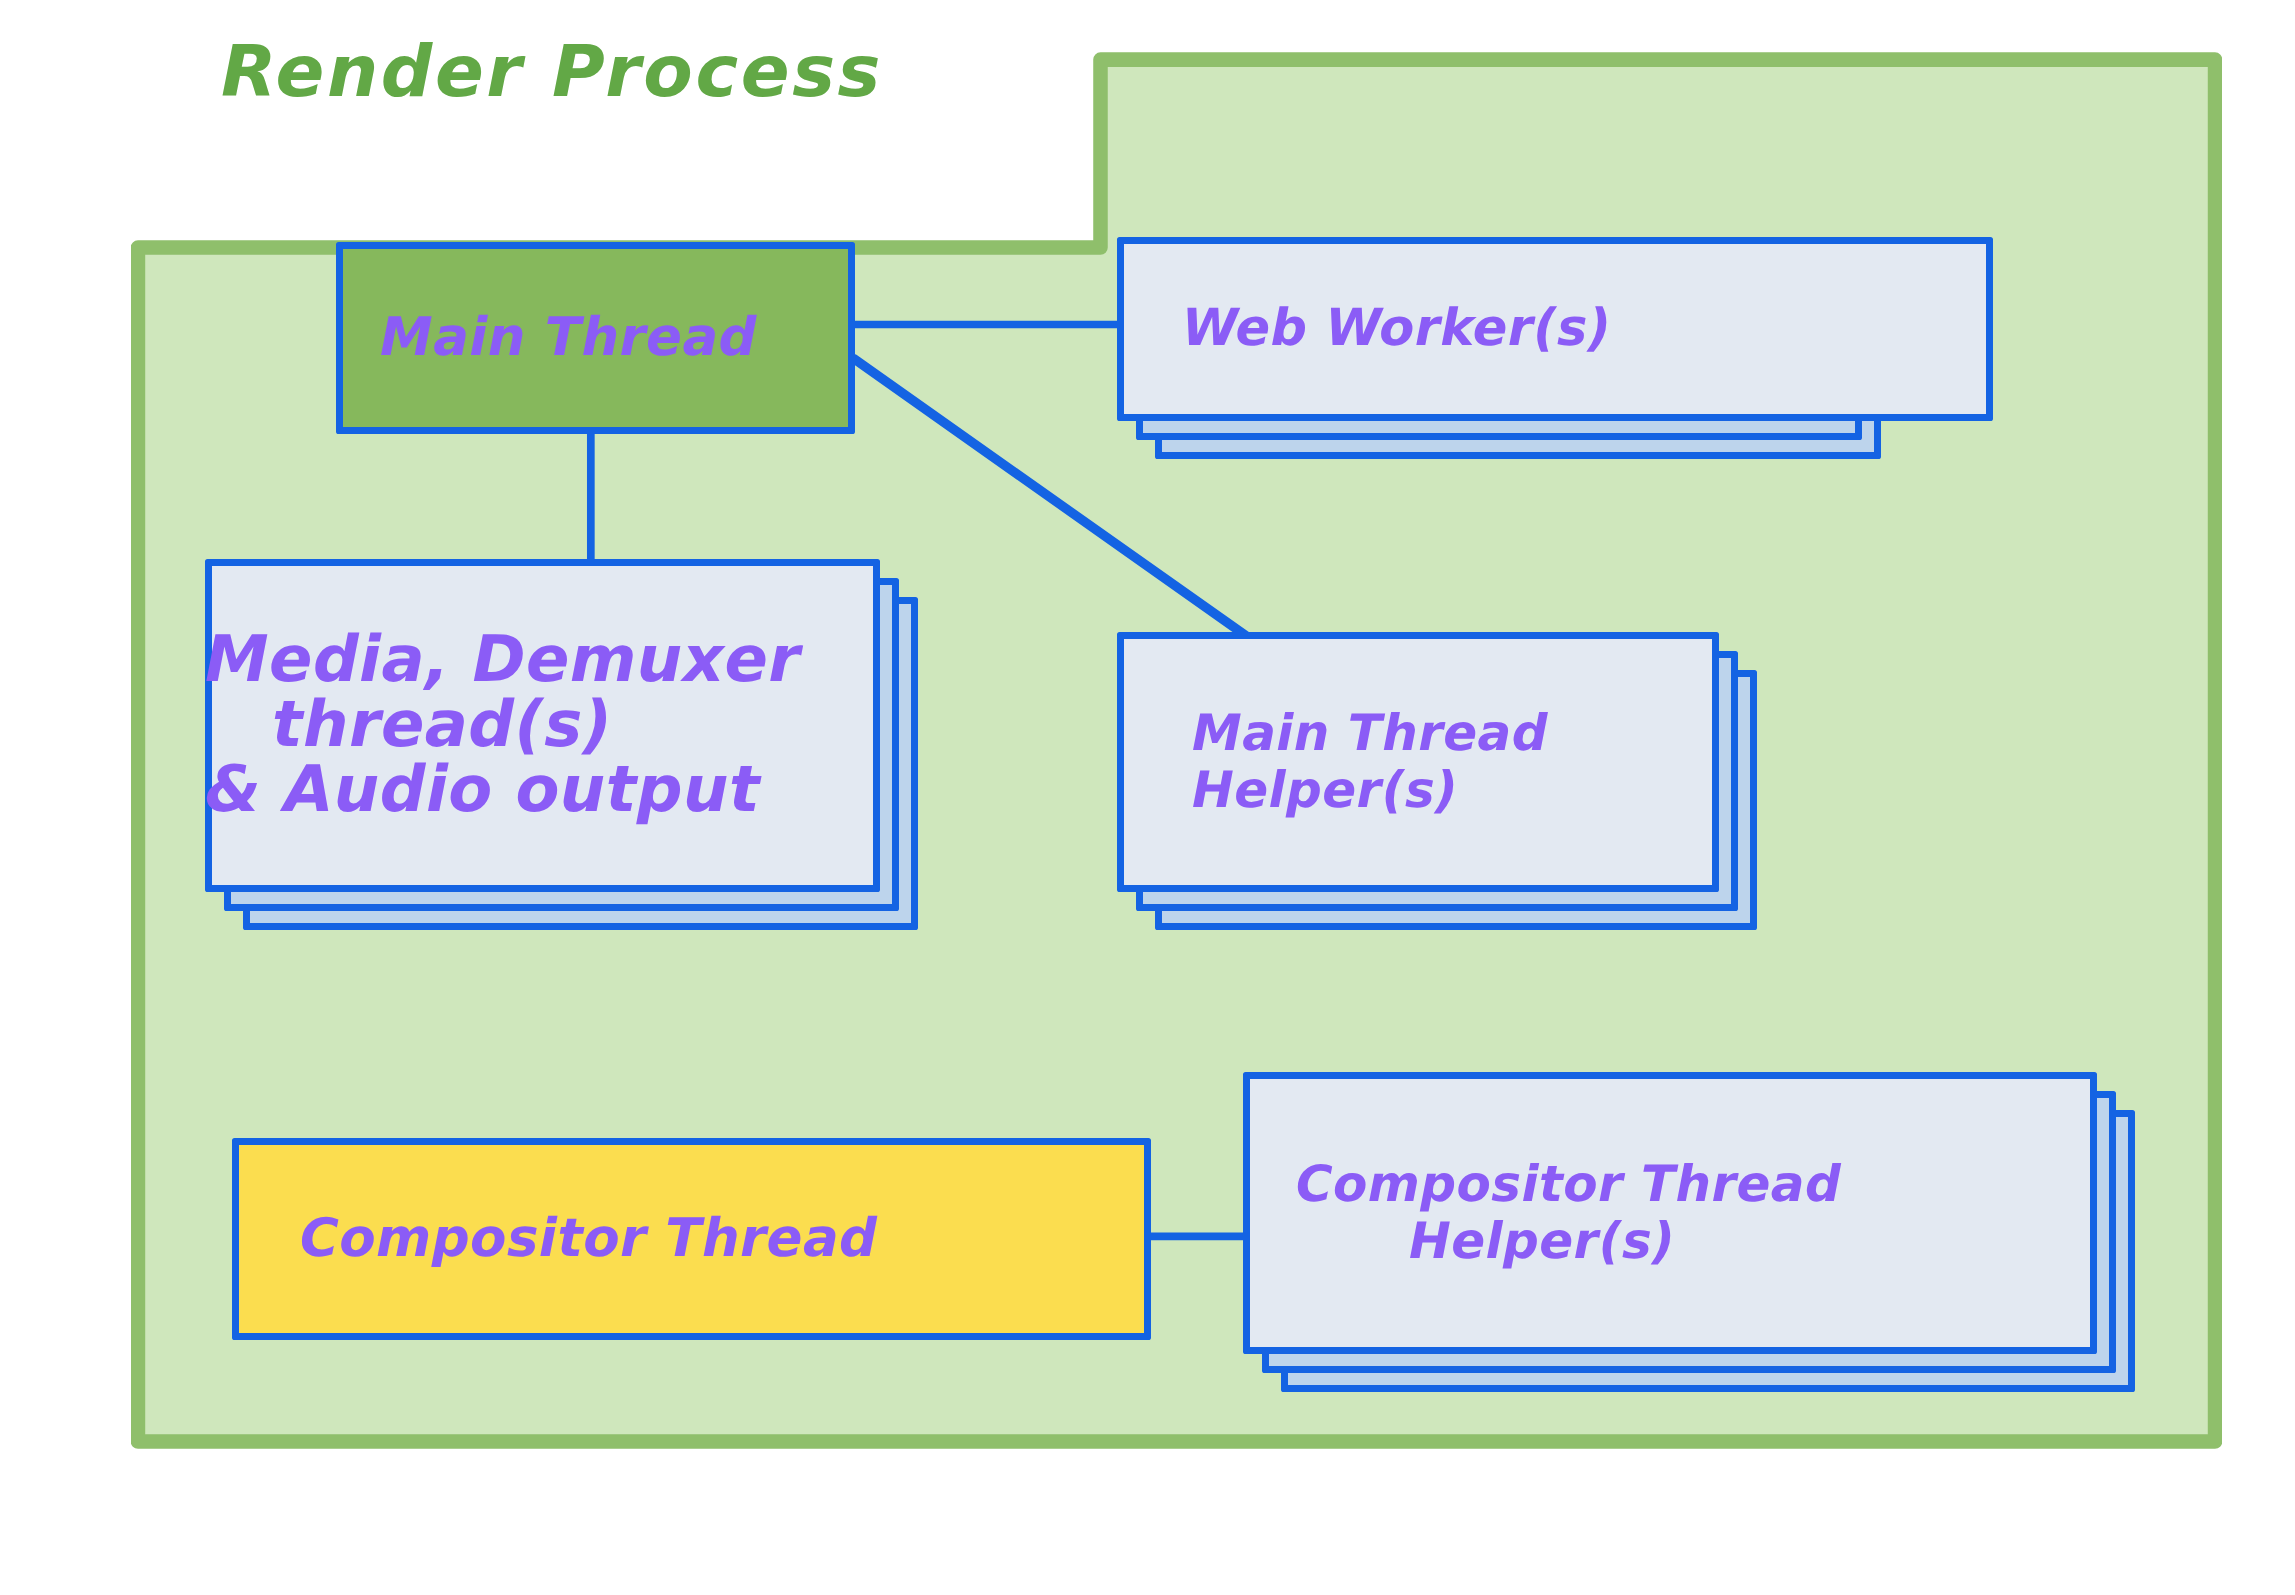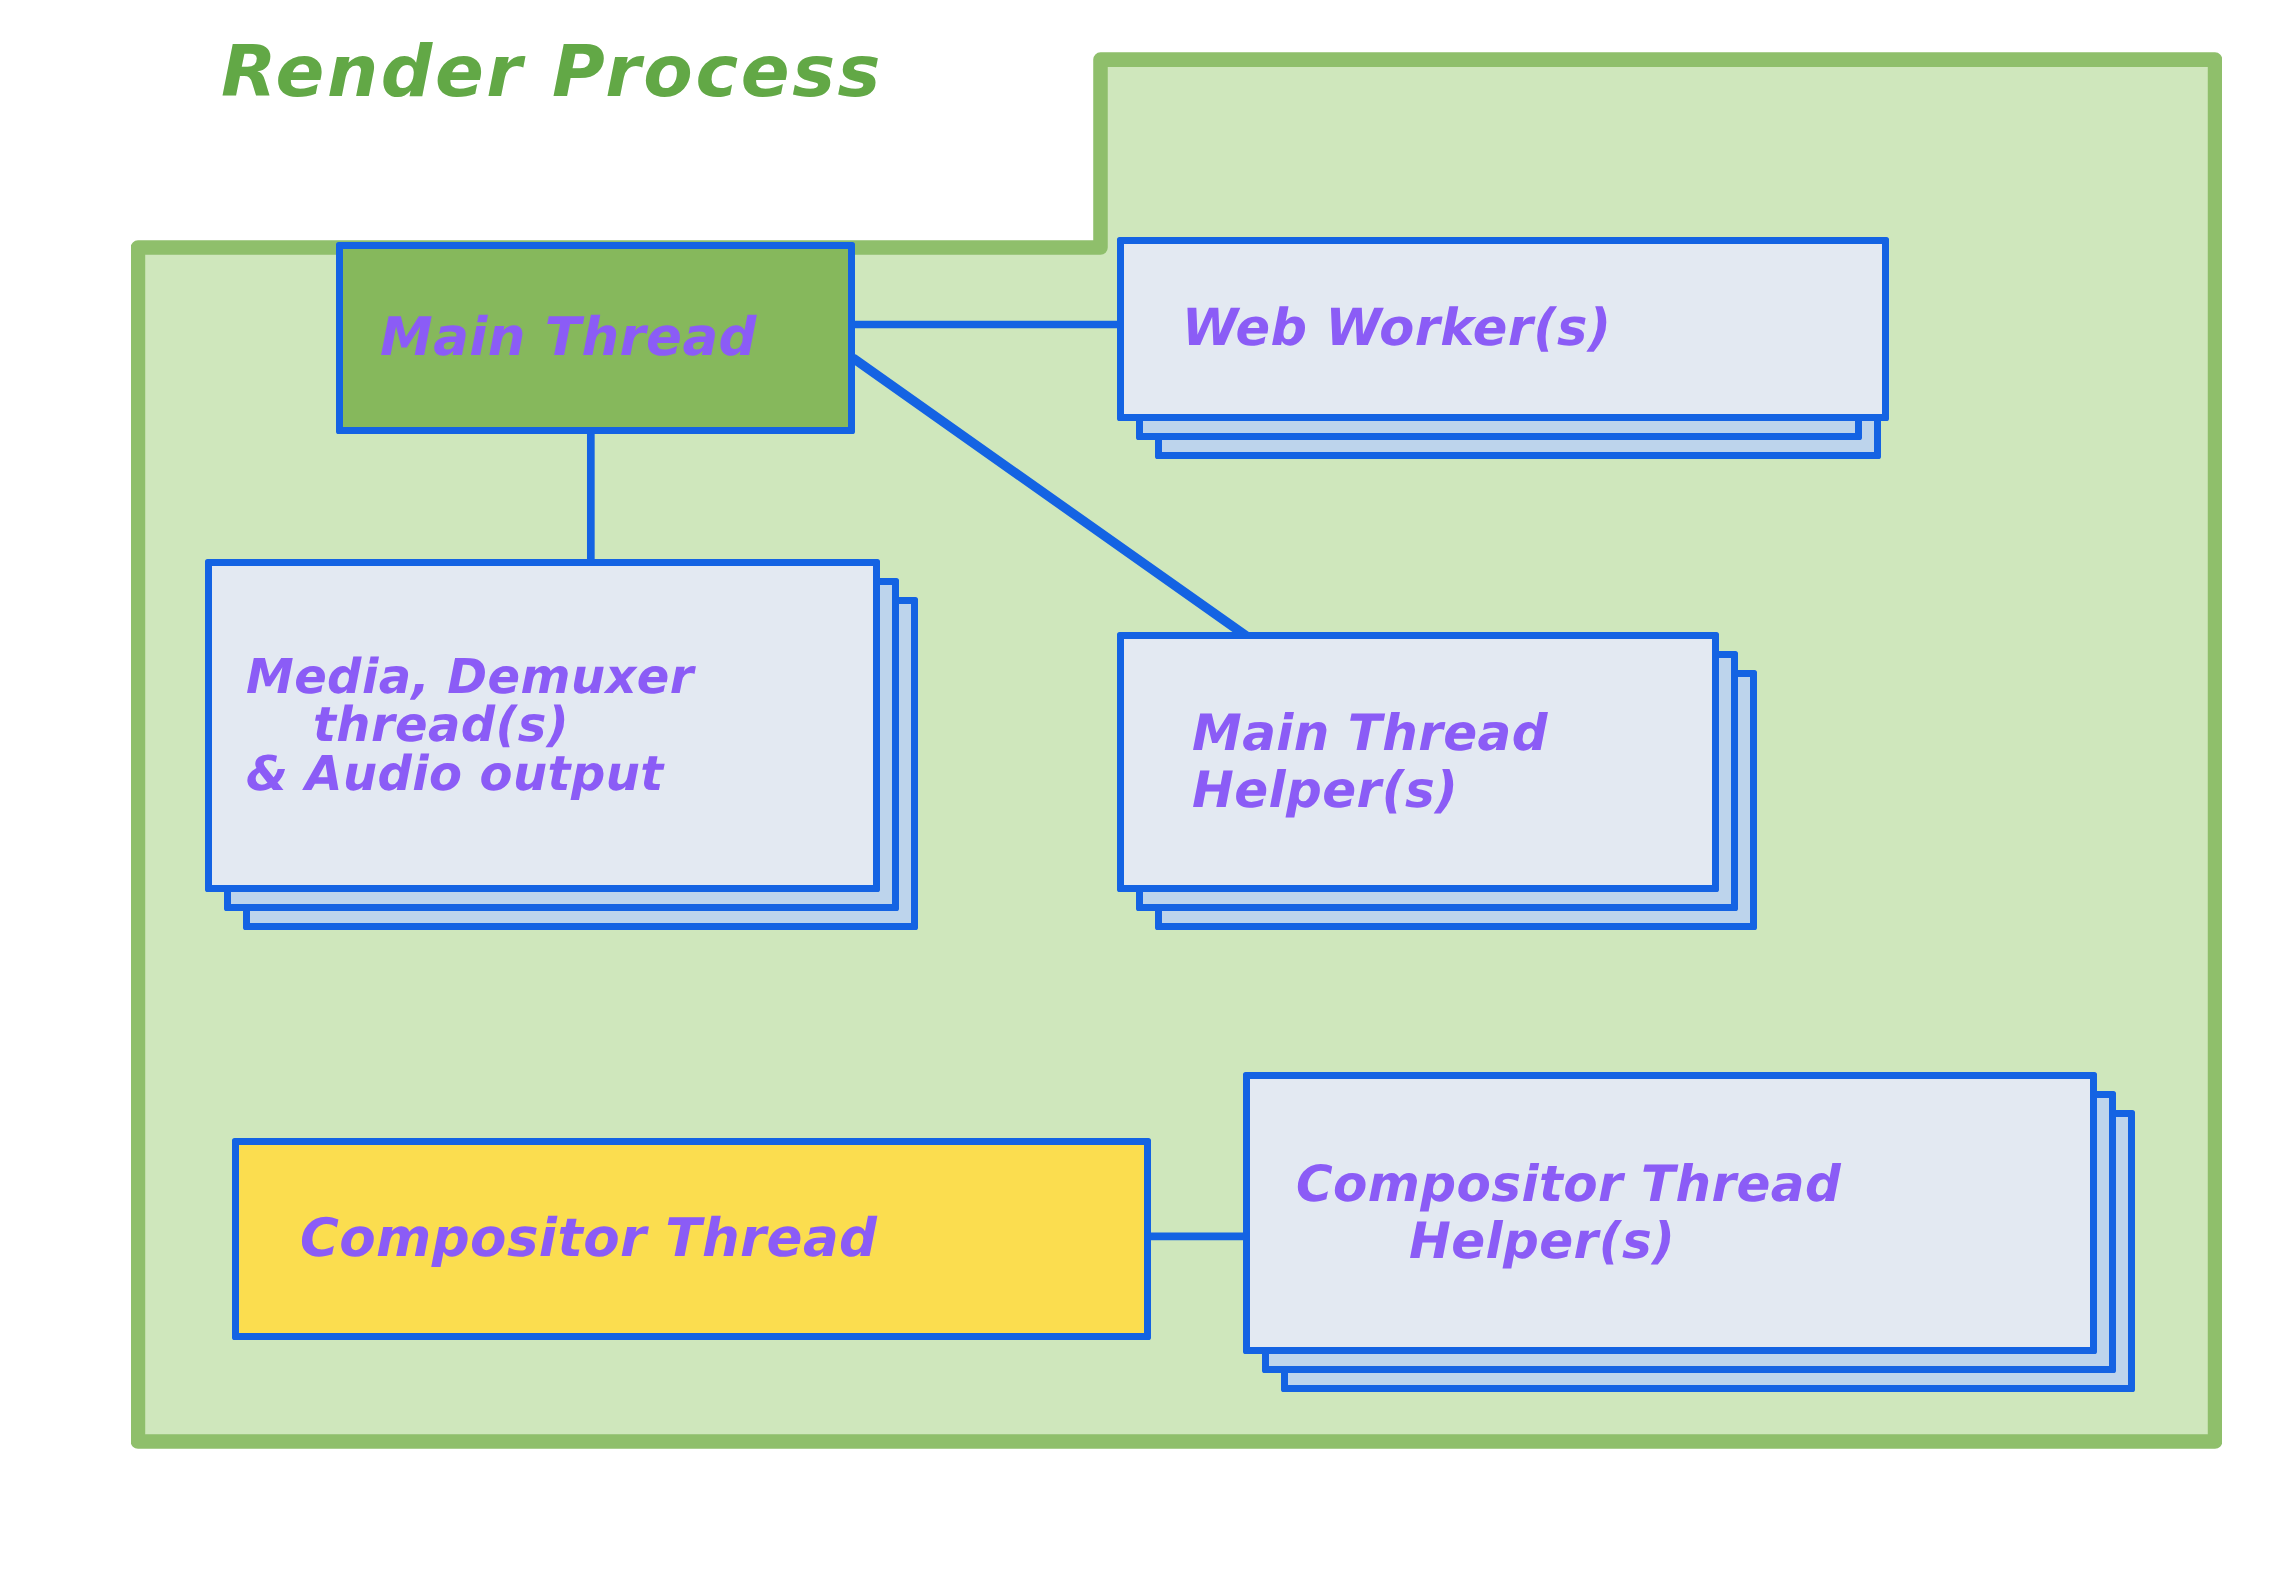--- a/index.html
+++ b/index.html
@@ -67,34 +67,34 @@
     <line x1="1345" y1="1448" x2="1460" y2="1448" stroke="#1463E3" stroke-width="9" stroke-linecap="round"></line>
   </svg>
 
   <div class="box" style="left:336px;top:242px;width:519px;height:192px;">
     <div class="front solid-green"></div>
     <div class="label" style="font-size:53px;padding-left:44px;">
       <span class="ln">Main Thread</span>
     </div>
   </div>
 
-  <div class="box" style="left:1117px;top:237px;width:772px;height:184px;">
+  <div class="box" style="left:1117px;top:237px;width:876px;height:184px;">
     <div class="layer" style="left:38px;top:38px;width:726px;height:184px;"></div>
     <div class="layer" style="left:19px;top:19px;width:726px;height:184px;"></div>
     <div class="front"></div>
     <div class="label" style="font-size:51px;padding-left:65px;">
       <span class="ln">Web Worker(s)</span>
     </div>
   </div>
 
   <div class="box" style="left:205px;top:559px;width:675px;height:333px;">
     <div class="layer" style="left:38px;top:38px;width:675px;height:333px;"></div>
     <div class="layer" style="left:19px;top:19px;width:675px;height:333px;"></div>
     <div class="front"></div>
-    <div class="label" style="font-size:48px;padding-left:41px;line-height:1.02;">
+    <div class="label" style="font-size:64px;line-height:1.02;">
       <span class="ln">Media, Demuxer</span>
       <span class="ln" style="padding-left:67px;">thread(s)</span>
       <span class="ln">&amp; Audio output</span>
     </div>
   </div>
 
   <div class="box" style="left:1117px;top:632px;width:602px;height:260px;">
     <div class="layer" style="left:38px;top:38px;width:602px;height:260px;"></div>
     <div class="layer" style="left:19px;top:19px;width:602px;height:260px;"></div>
     <div class="front"></div>

